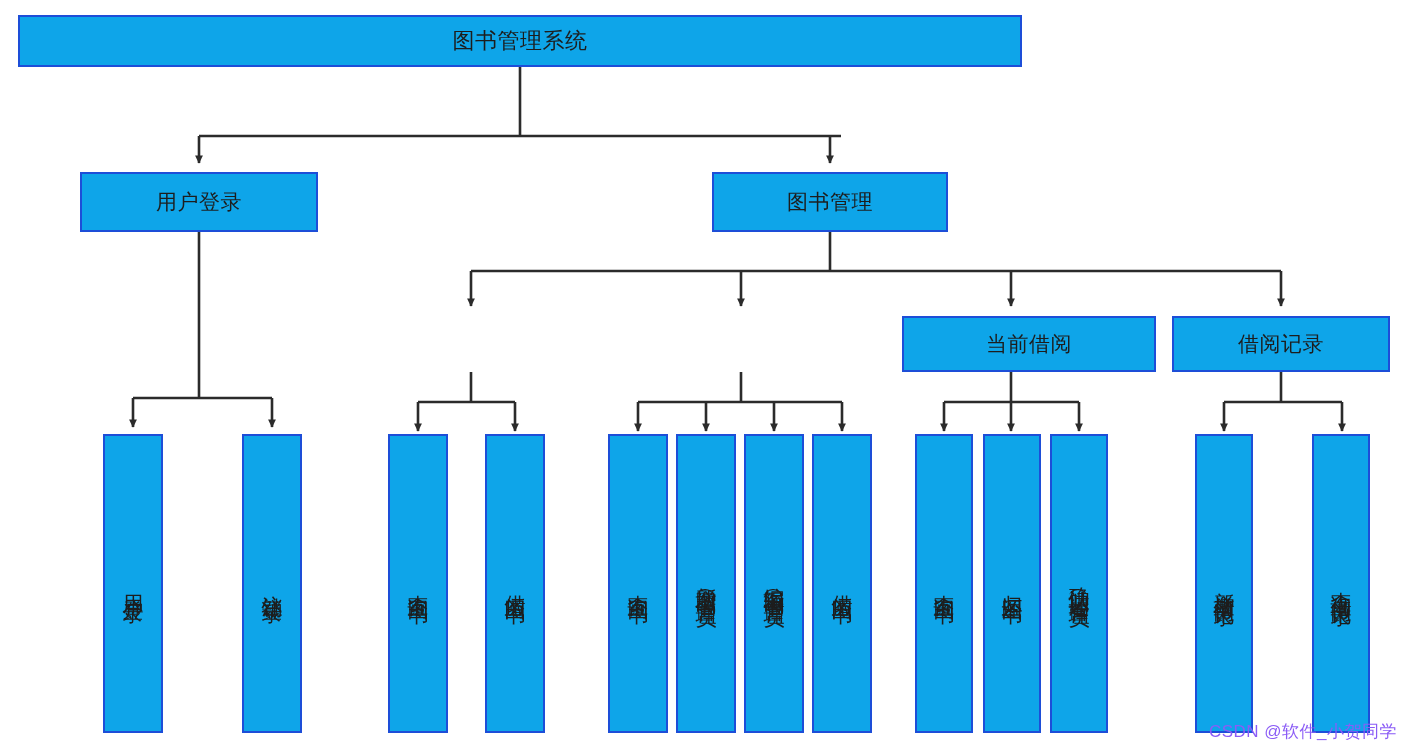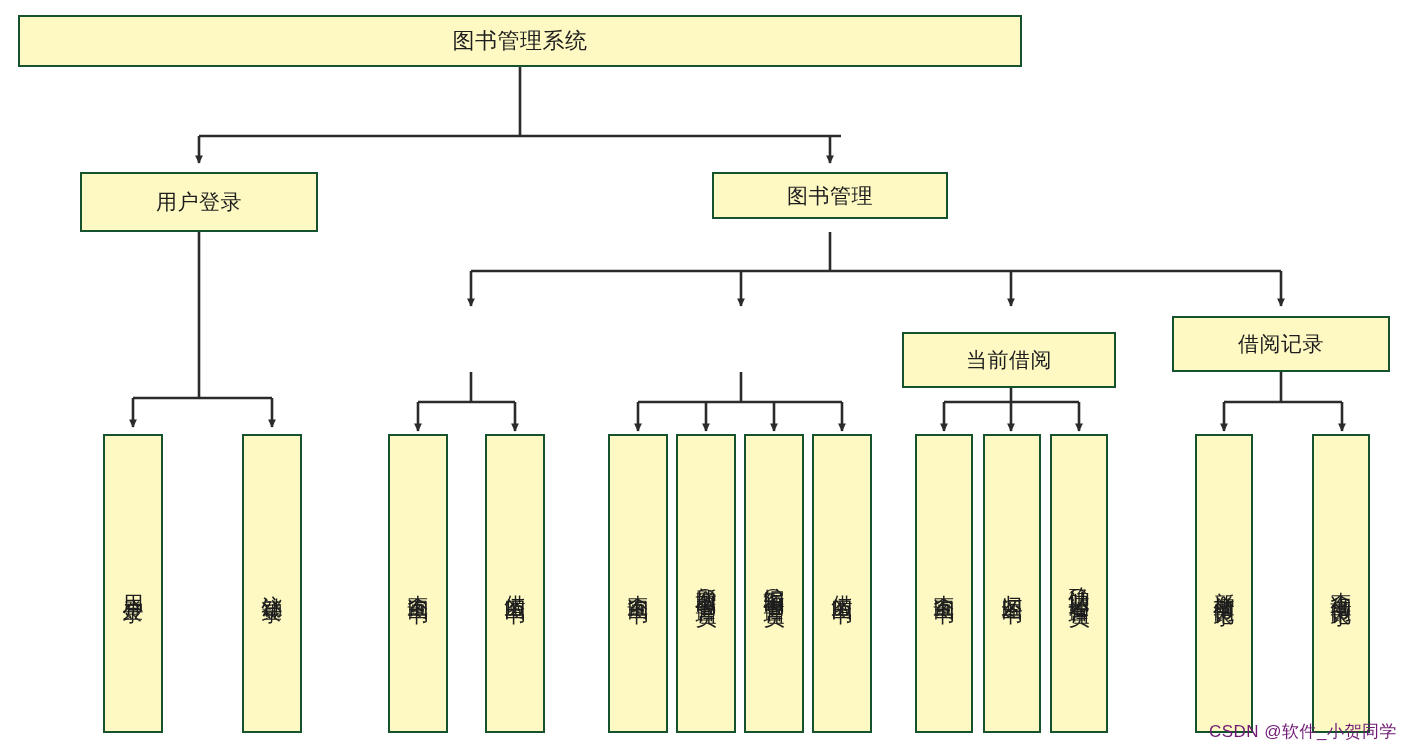--- a/index.html
+++ b/index.html
@@ -21,22 +21,22 @@
     position: absolute;
     left: 0;
     top: 0;
     width: 1405px;
     height: 747px;
     pointer-events: none;
   }
   .node {
     position: absolute;
     box-sizing: border-box;
-    border: 2px solid #14532d;
-    background: #fef9c3;
+    border: 2px solid #1d4ed8;
+    background: #0ea5e9;
     display: flex;
     align-items: center;
     justify-content: center;
     color: #1d1d1d;
     z-index: 2;
   }
   .node.h {
     font-size: 21px;
     line-height: 1.1;
     letter-spacing: 0.5px;
@@ -56,21 +56,21 @@
     text-orientation: upright;
     display: block;
     text-align: center;
     white-space: nowrap;
   }
   .watermark {
     position: absolute;
     right: 8px;
     bottom: 4px;
     font-size: 17px;
-    color: #701a75;
+    color: #8b5cf6;
     letter-spacing: 0.5px;
     z-index: 3;
     white-space: nowrap;
   }
 </style>
 </head>
 <body>
 
 <div id="canvas">
 
@@ -124,25 +124,25 @@
     </g>
   </svg>
 
   <div class="node h root" style="left:18px; top:15px; width:1004px; height:52px;">
     <span>图书管理系统</span>
   </div>
 
   <div class="node h" style="left:80px; top:172px; width:238px; height:60px;">
     <span>用户登录</span>
   </div>
-  <div class="node h" style="left:712px; top:172px; width:236px; height:47px;">
+  <div class="node h" style="left:712px; top:172px; width:236px; height:60px;">
     <span>图书管理</span>
   </div>
 
-  <div class="node h" style="left:902px; top:316px; width:214px; height:56px;margin-top:16px;">
+  <div class="node h" style="left:902px; top:316px; width:254px; height:56px;">
     <span>当前借阅</span>
   </div>
   <div class="node h" style="left:1172px; top:316px; width:218px; height:56px;align-items:center;">
     <span>借阅记录</span>
   </div>
 
   <div class="node v" style="left:103px; top:434px; width:60px; height:299px;">
     <span class="vtext">用户登录</span>
   </div>
   <div class="node v" style="left:242px; top:434px; width:60px; height:299px;">

